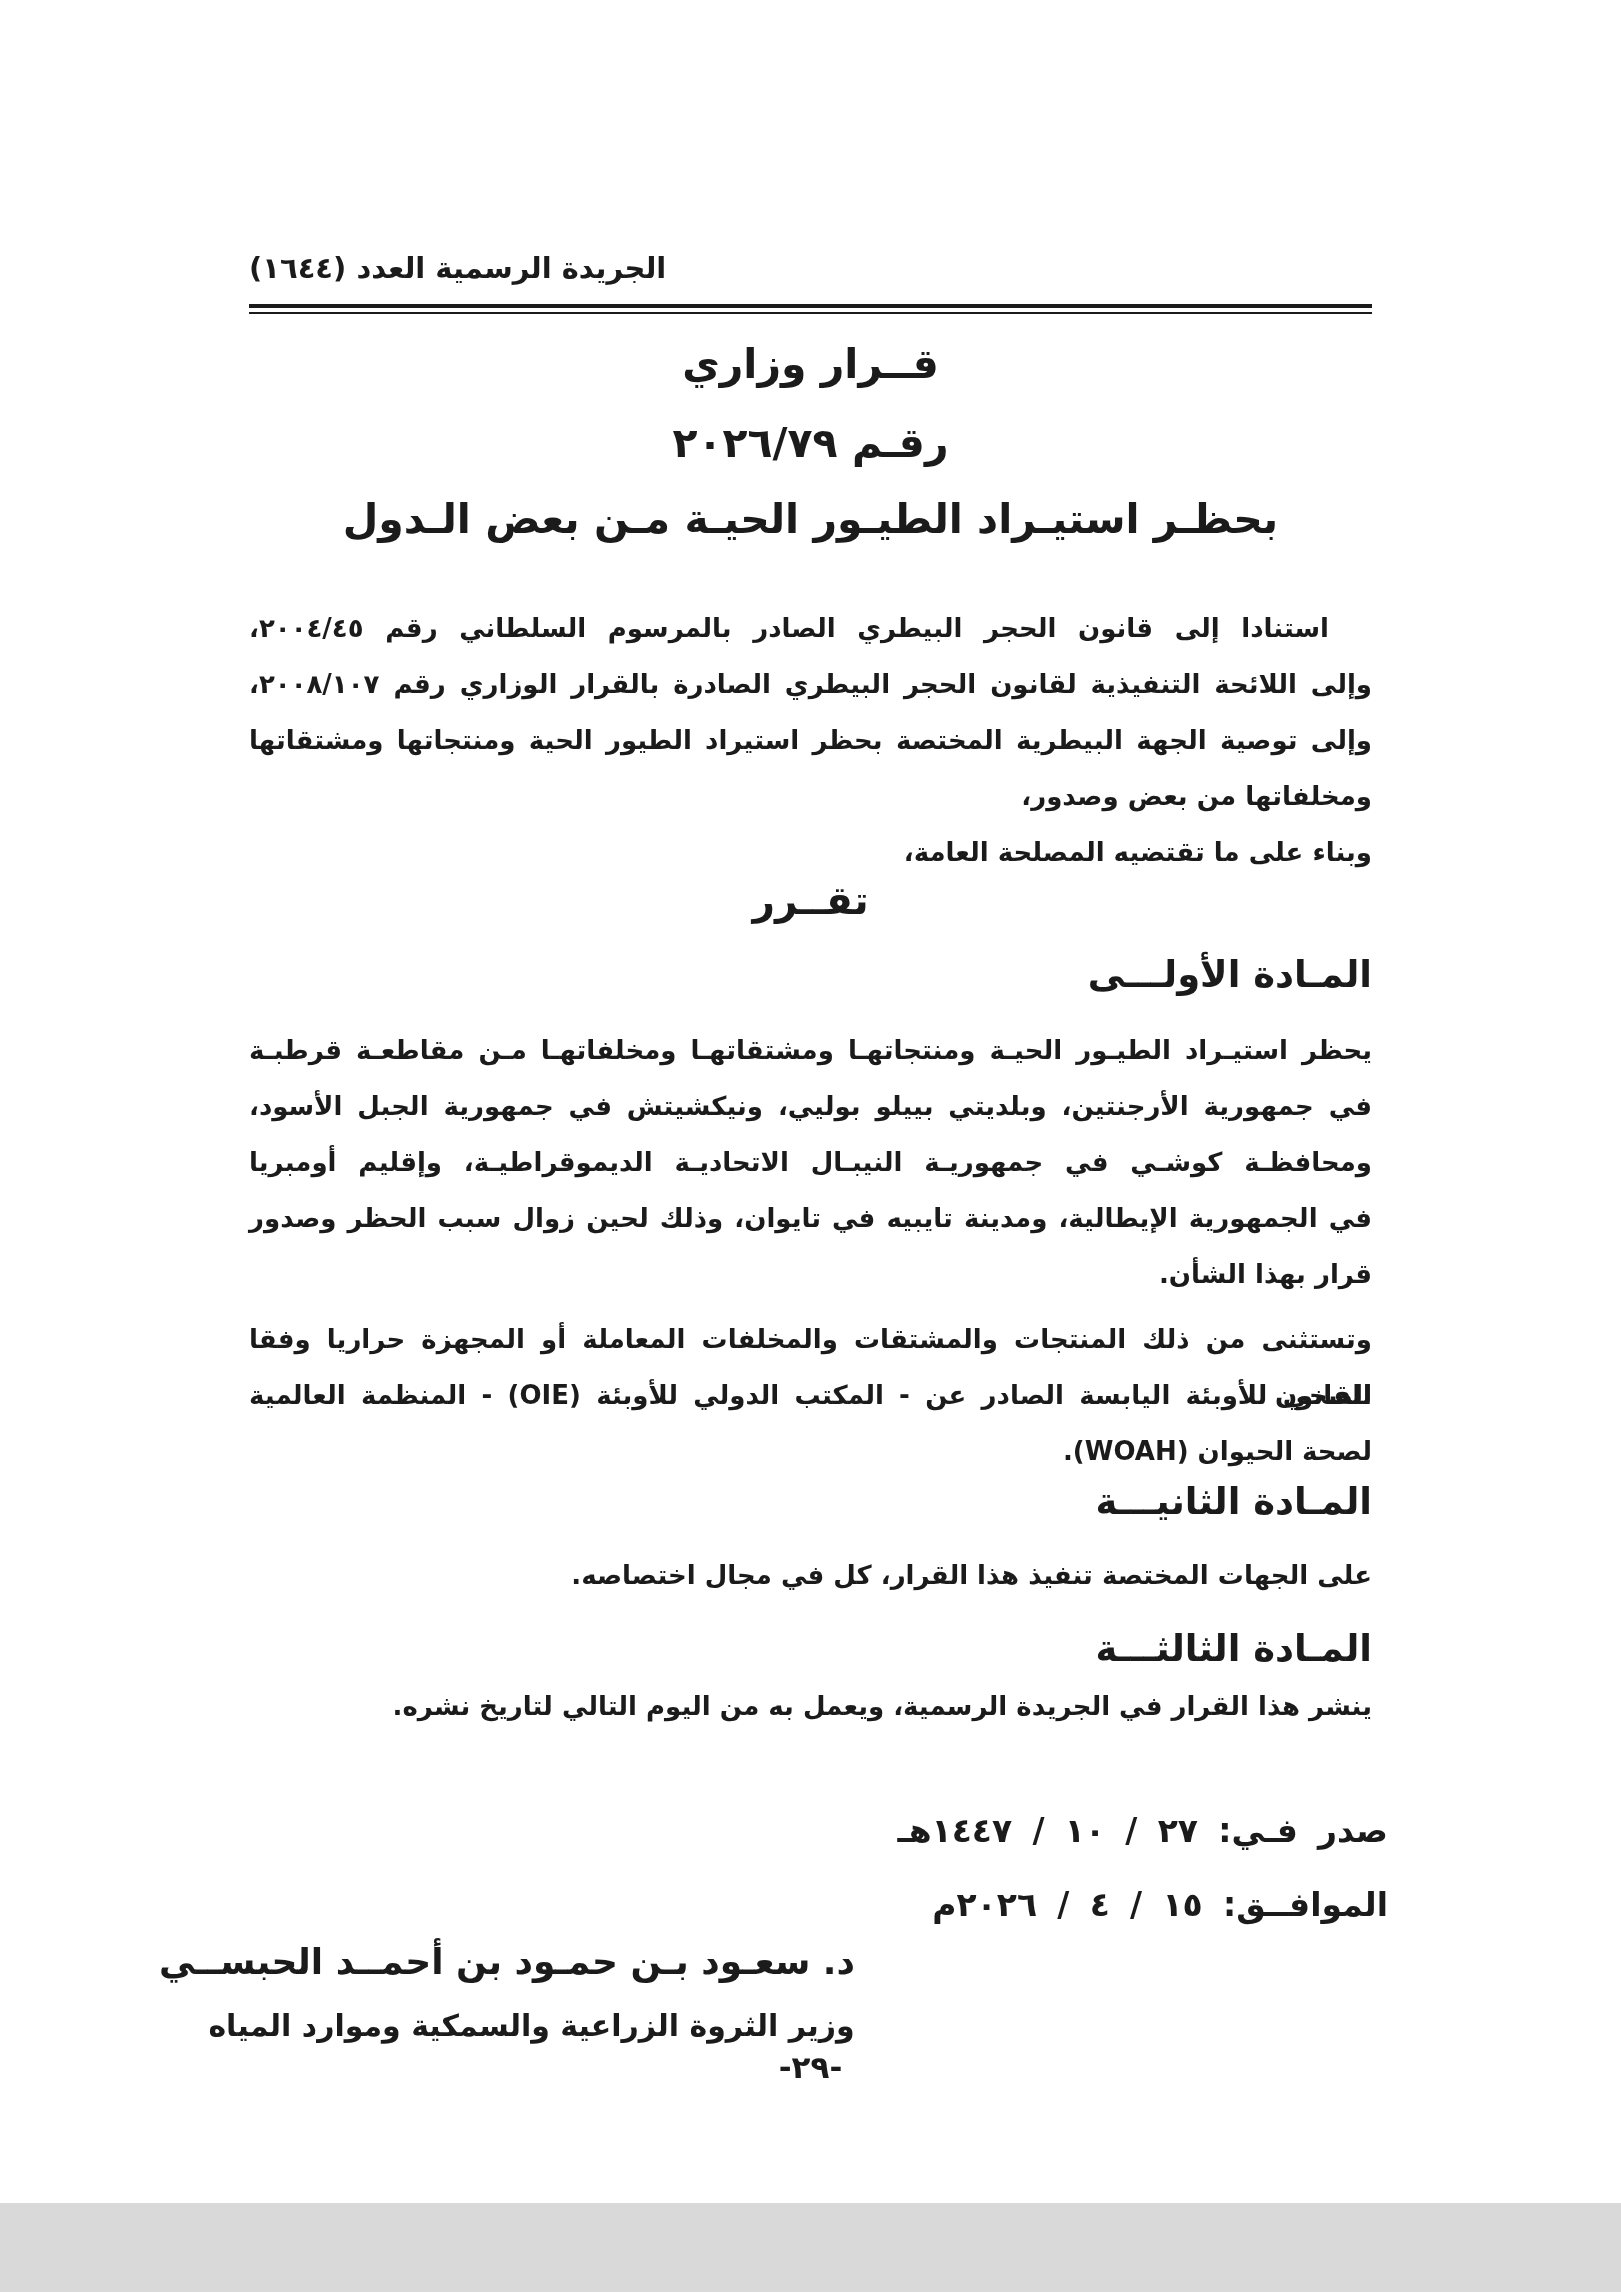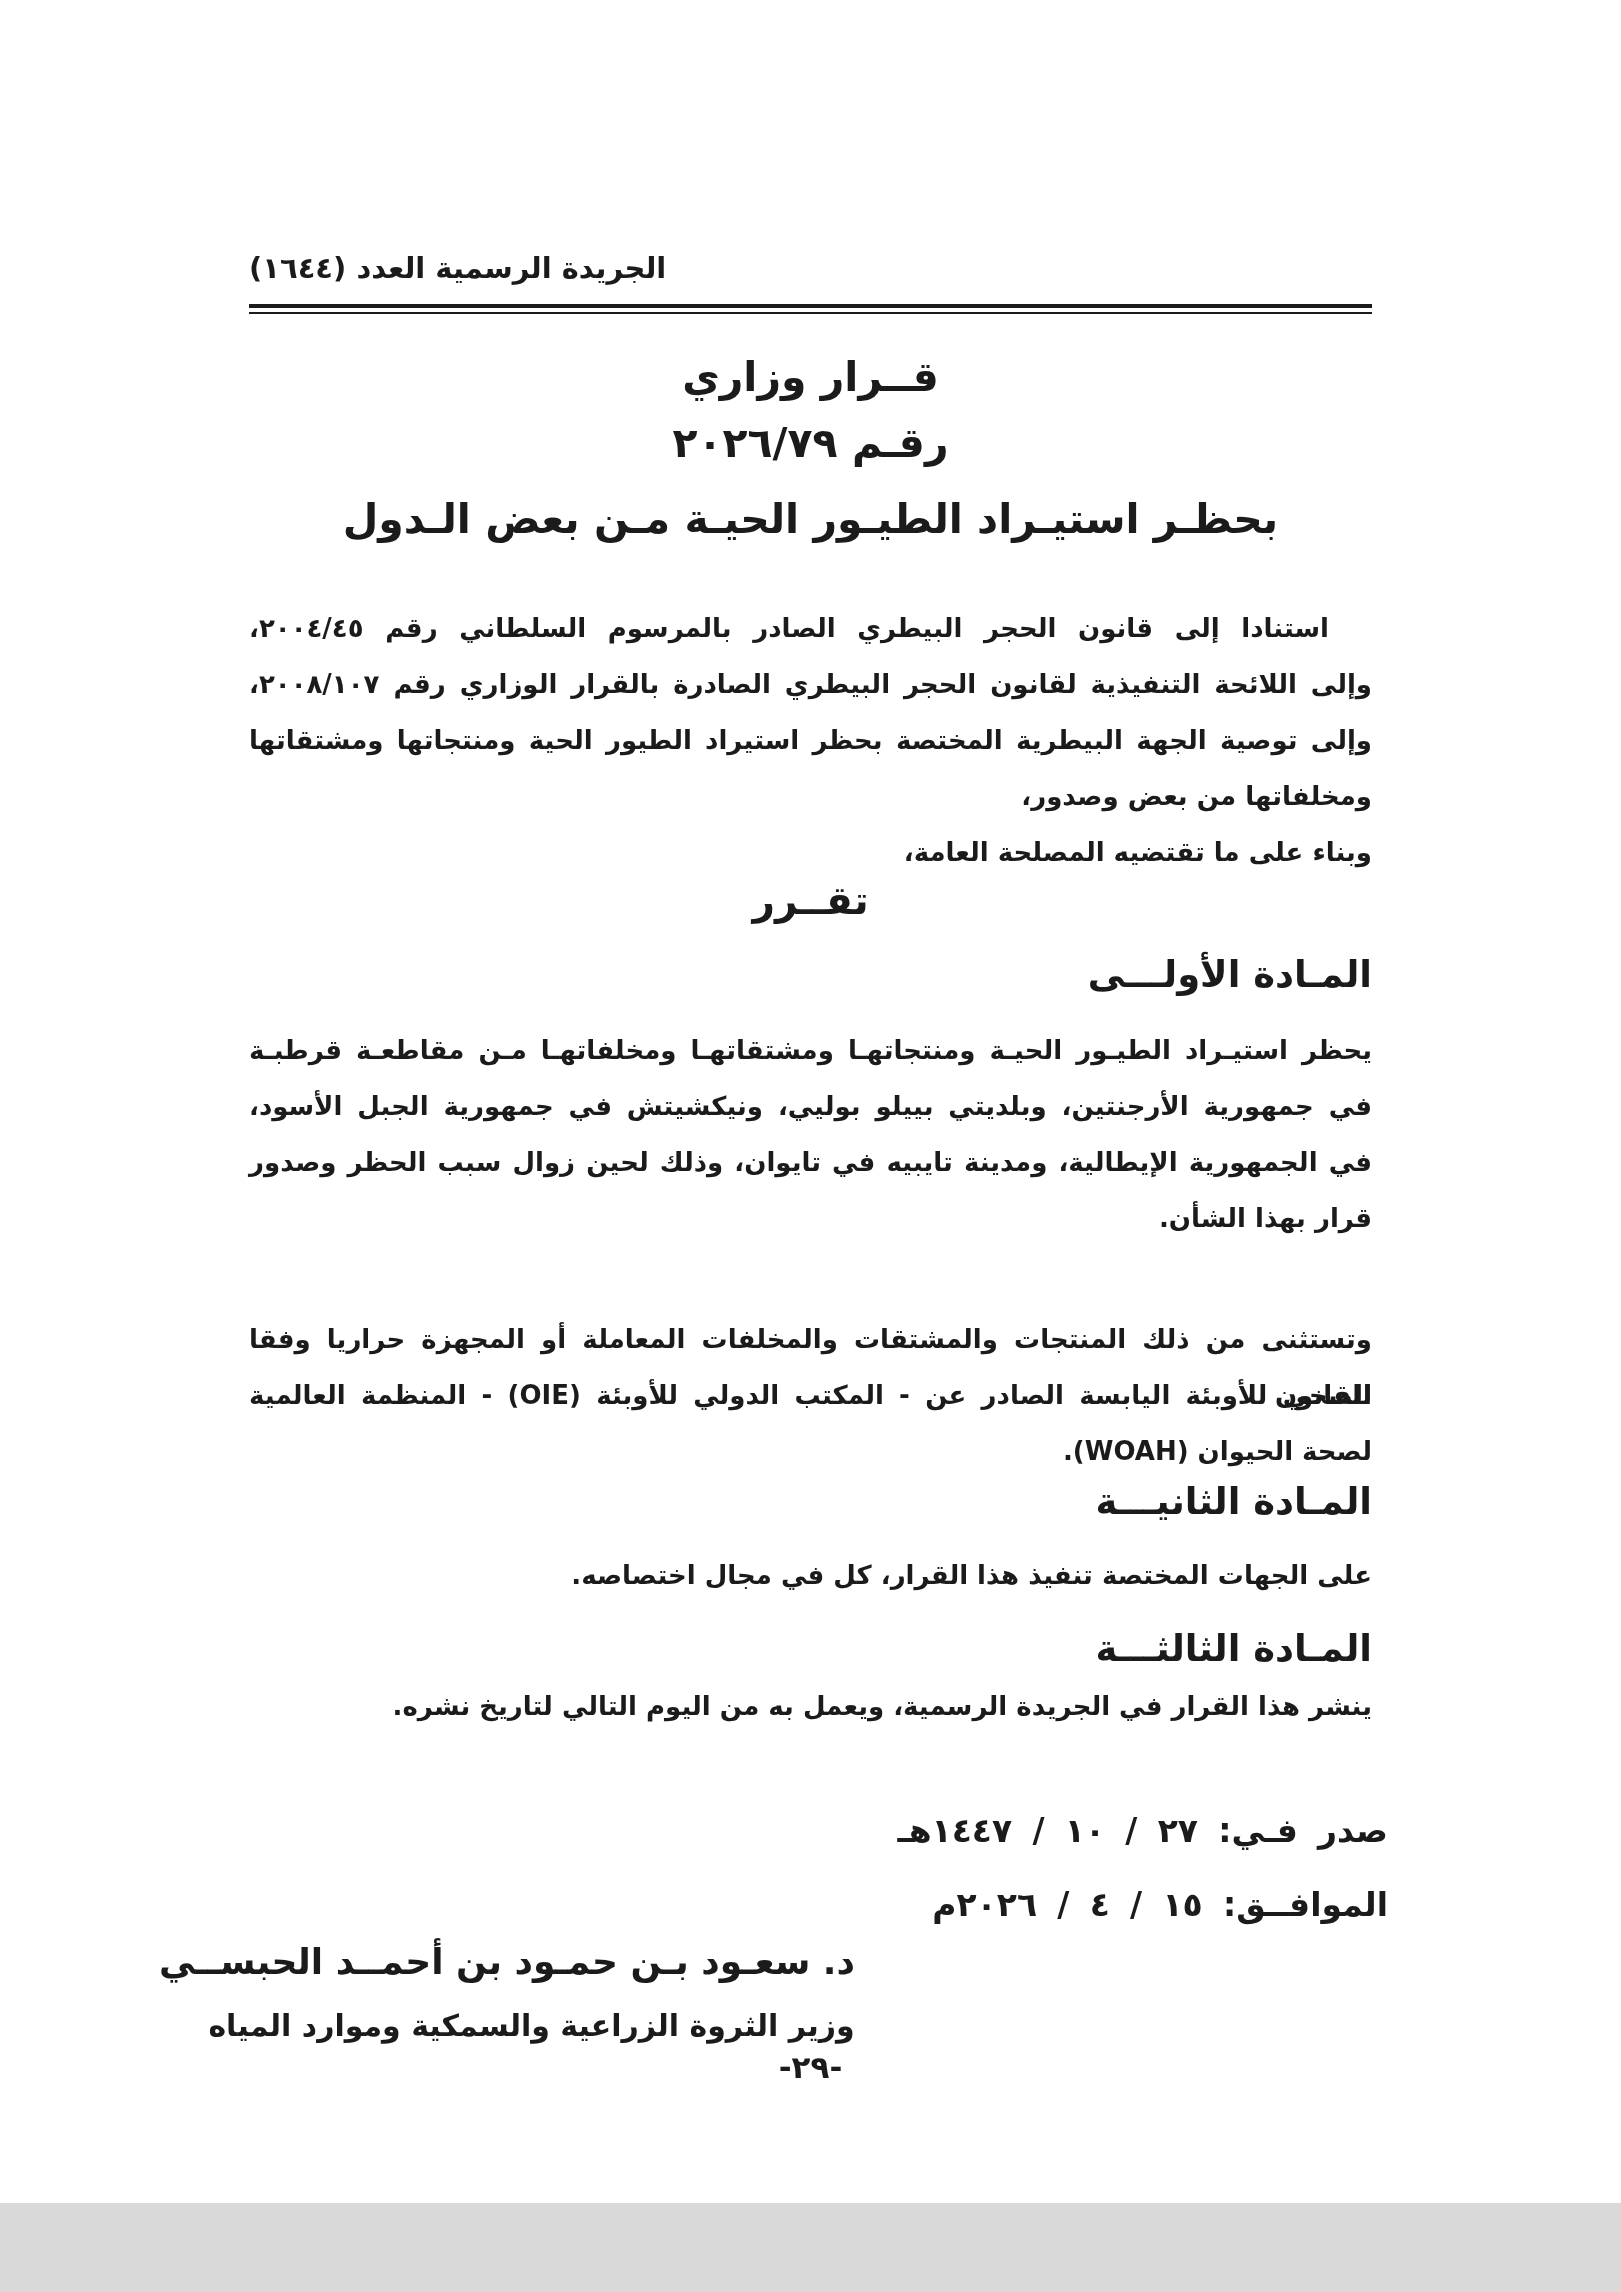--- a/index.html
+++ b/index.html
@@ -18,21 +18,21 @@
   .col{left:249px;width:1123px;}
 
   .header-label{top:251px;left:249px;font-size:29px;white-space:nowrap;}
   .rule{
     top:304px;left:249px;width:1123px;height:9.8px;
     border-top:4.9px solid #1b1b1b;border-bottom:2px solid #1b1b1b;
     box-sizing:border-box;
   }
 
   .titleline{text-align:center;font-size:41px;line-height:1.25;}
-  .t1{top:352px;}
+  .t1{top:339px;}
   .t2{top:418px;}
   .t3{top:494px;}
 
   .block .line{height:56px;line-height:56px;font-size:26px;}
   .j{text-align:justify;text-align-last:justify;}
   .r{text-align:right;}
   .indent{padding-right:43px;}
 
   .decree{top:878px;text-align:center;font-size:39px;}
   .h-art{font-size:37px;}
@@ -72,20 +72,21 @@
     <div class="line r">ومخلفاتها من بعض وصدور،</div>
     <div class="line r">وبناء على ما تقتضيه المصلحة العامة،</div>
   </div>
 
   <div class="abs col decree">تقــرر</div>
 
   <div class="abs col h-art art1h">المـادة الأولـــى</div>
   <div class="abs col block p1">
     <div class="line j">يحظر استيـراد الطيـور الحيـة ومنتجاتهـا ومشتقاتهـا ومخلفاتهـا مـن مقاطعـة قرطبـة</div>
     <div class="line j">في جمهورية الأرجنتين، وبلديتي بييلو بوليي، ونيكشيتش في جمهورية الجبل الأسود،</div>
+    <div class="line j">ومحافظـة كوشـي في جمهوريـة النيبـال الاتحاديـة الديموقراطيـة، وإقليم أومبريا</div>
     <div class="line j">في الجمهورية الإيطالية، ومدينة تايبيه في تايوان، وذلك لحين زوال سبب الحظر وصدور</div>
     <div class="line r">قرار بهذا الشأن.</div>
   </div>
   <div class="abs col block p2">
     <div class="line j">وتستثنى من ذلك المنتجات والمشتقات والمخلفات المعاملة أو المجهزة حراريا وفقا للقانون</div>
     <div class="line j">الصحي للأوبئة اليابسة الصادر عن - المكتب الدولي للأوبئة (OIE) - المنظمة العالمية</div>
     <div class="line r">لصحة الحيوان (WOAH).</div>
   </div>
 
   <div class="abs col h-art art2h">المـادة الثانيـــة</div>

